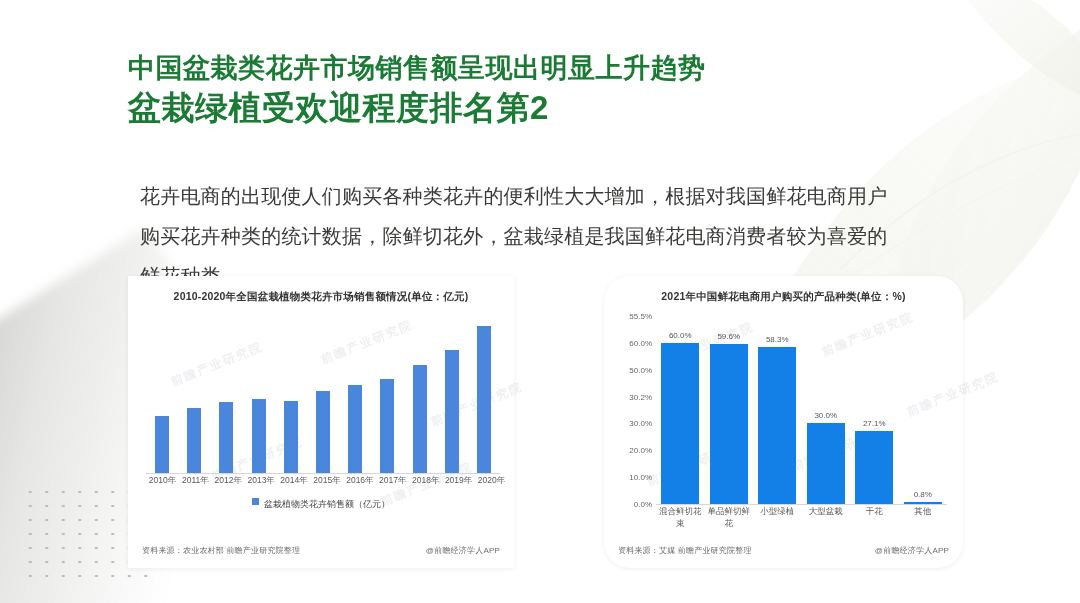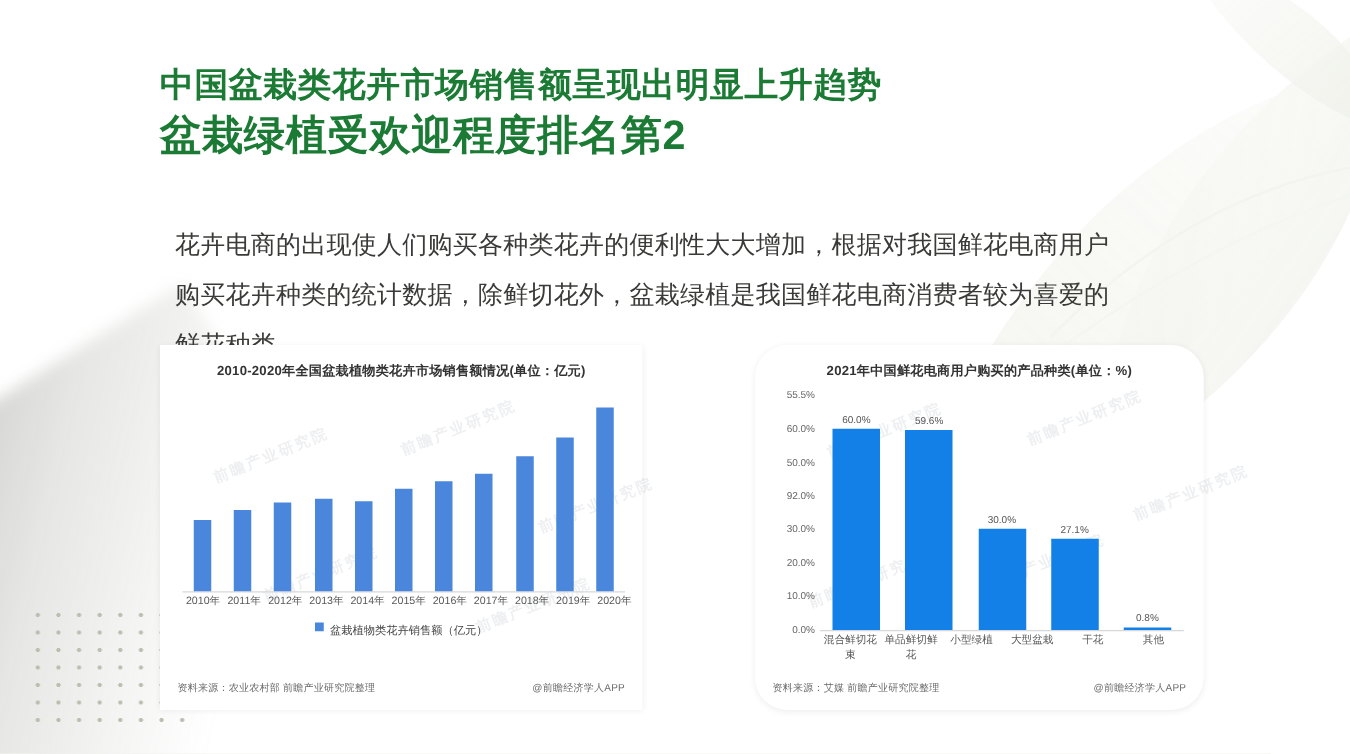--- a/index.html
+++ b/index.html
@@ -357,33 +357,37 @@
     <div class="wm" style="left:215px; top:50px;">前瞻产业研究院</div>
     <div class="wm" style="left:300px; top:110px;">前瞻产业研究院</div>
     <div class="wm" style="left:40px; top:180px;">前瞻产业研究院</div>
     <div class="wm" style="left:185px; top:165px;">前瞻产业研究院</div>
 
     <div id="right-yaxis">
         <div style="top: 100%;">0.0%</div>
         <div style="top: 85.7143%;">10.0%</div>
         <div style="top: 71.4286%;">20.0%</div>
         <div style="top: 57.1429%;">30.0%</div>
-        <div style="top: 42.8571%;">92.0%</div>
+        <div style="top: 42.8571%;">30.2%</div>
         <div style="top: 28.5714%;">50.0%</div>
         <div style="top: 14.2857%;">60.0%</div>
         <div style="top: 0%;">55.5%</div>
       </div>
     <div id="right-plot">
         <div class="rbar-slot">
           <div class="rbar-label">60.0%</div>
           <div class="rbar" style="height: 85.7143%; background: rgb(18, 128, 230);"></div>
         </div>
         <div class="rbar-slot">
           <div class="rbar-label">59.6%</div>
           <div class="rbar" style="height: 85.1429%; background: rgb(18, 128, 230);"></div>
+        </div>
+        <div class="rbar-slot">
+          <div class="rbar-label">58.3%</div>
+          <div class="rbar" style="height: 83.2857%; background: rgb(18, 128, 230);"></div>
         </div>
         <div class="rbar-slot">
           <div class="rbar-label">30.0%</div>
           <div class="rbar" style="height: 42.8571%; background: rgb(18, 128, 230);"></div>
         </div>
         <div class="rbar-slot">
           <div class="rbar-label">27.1%</div>
           <div class="rbar" style="height: 38.7143%; background: rgb(18, 128, 230);"></div>
         </div>
         <div class="rbar-slot">

